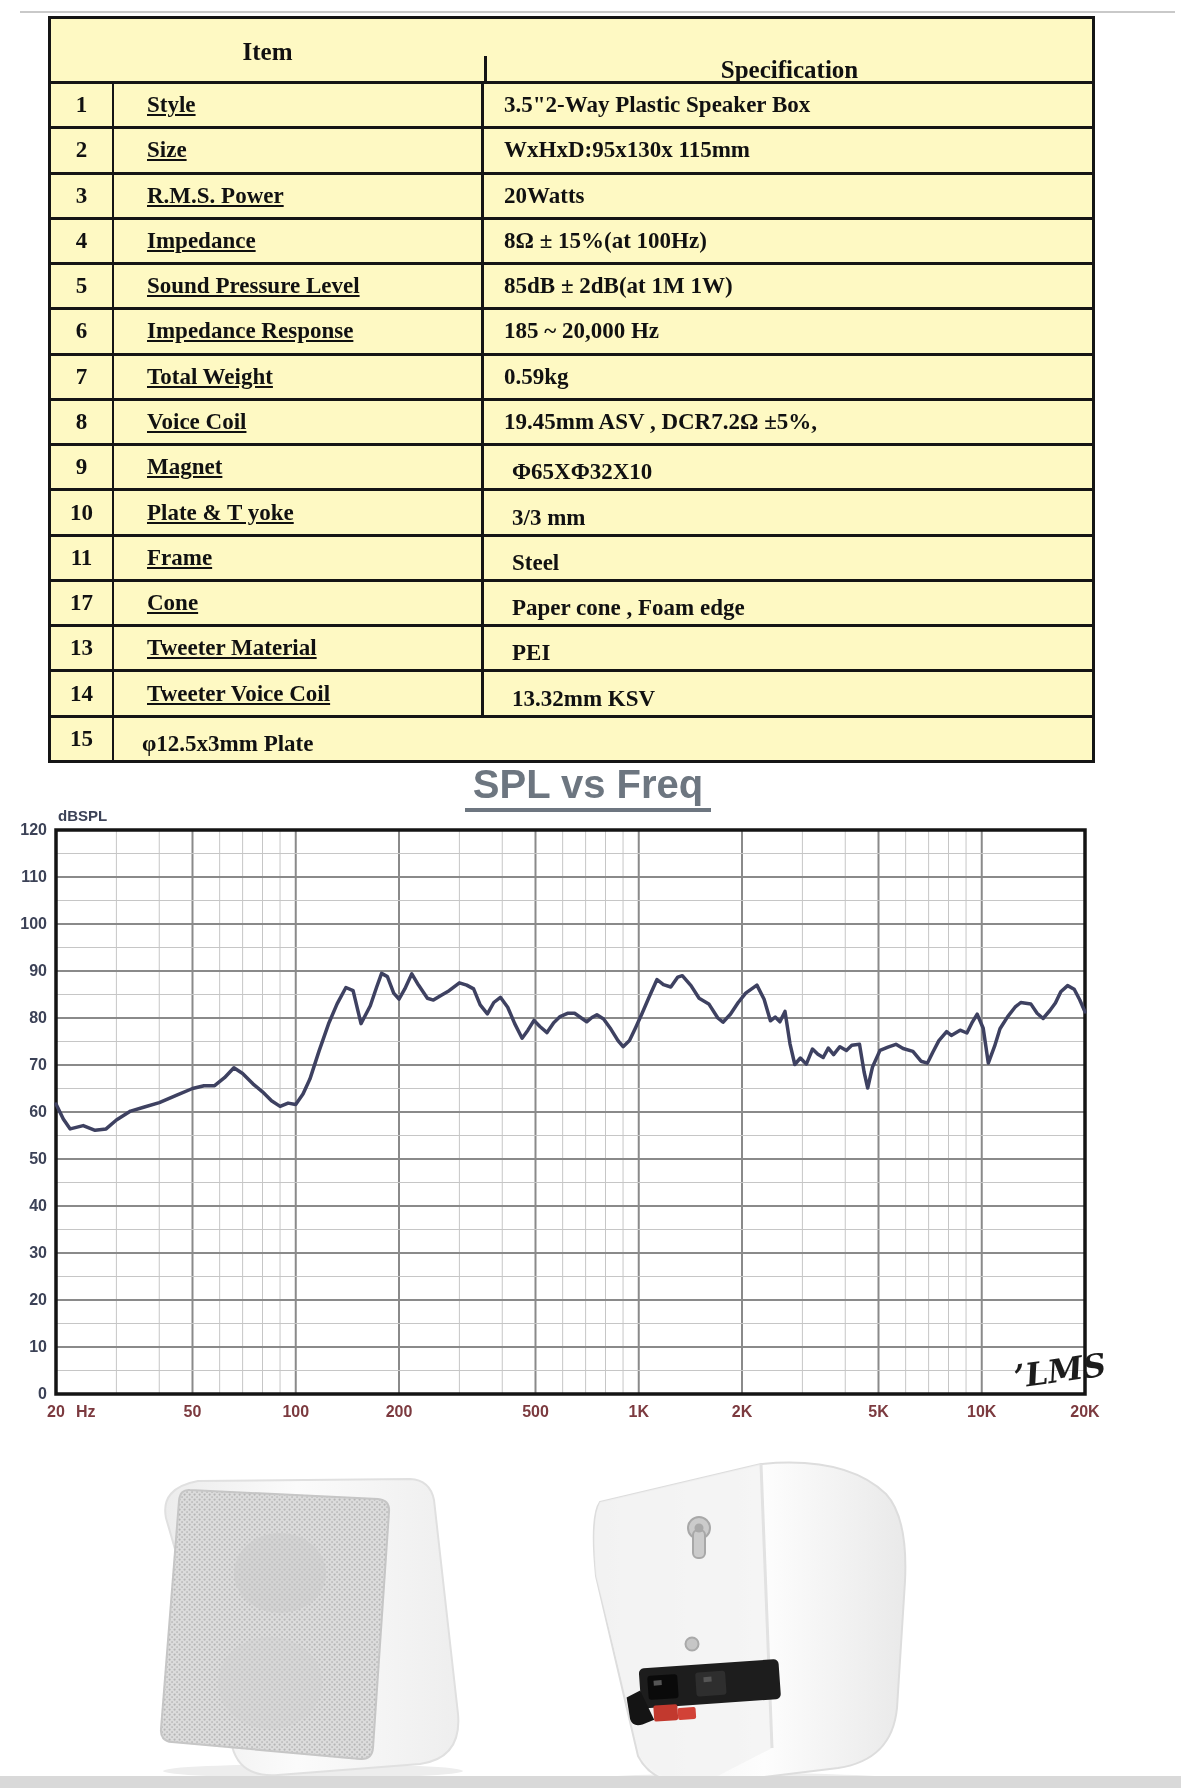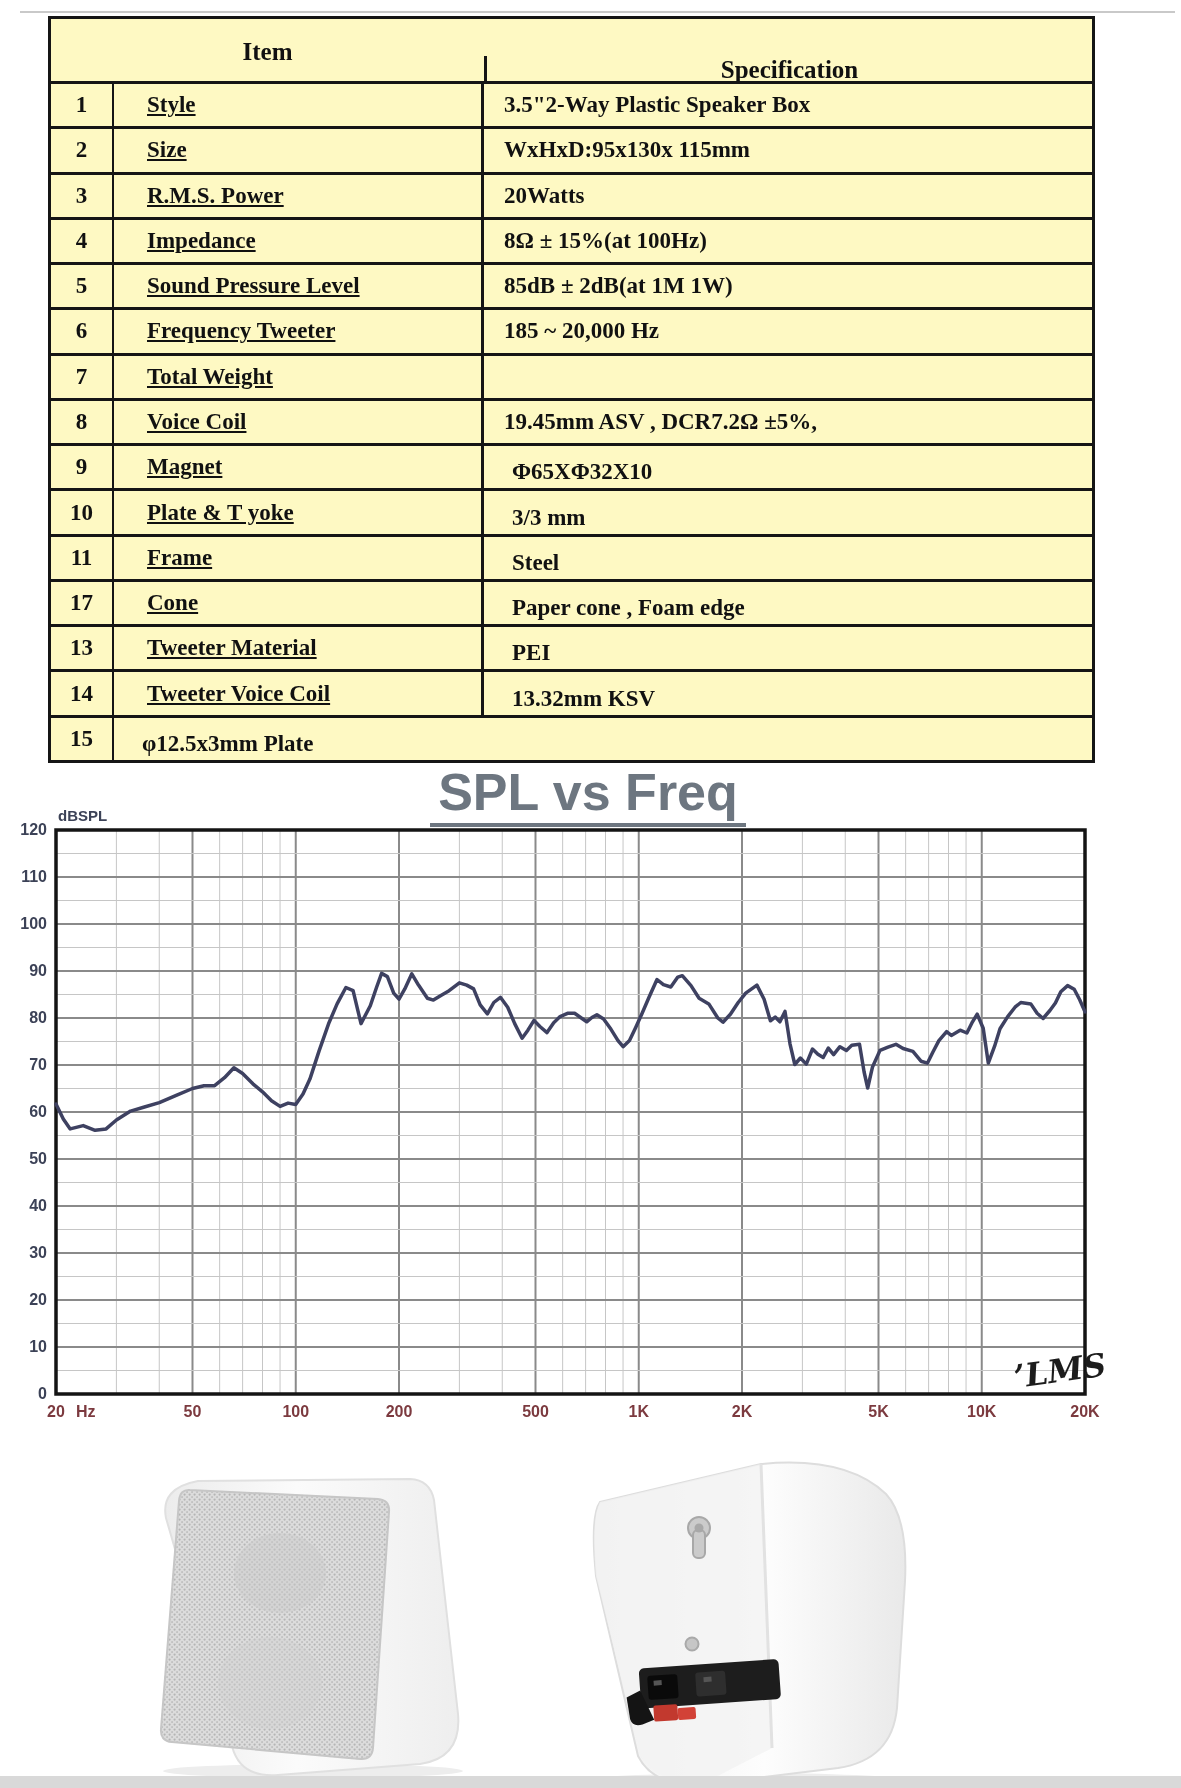--- a/index.html
+++ b/index.html
@@ -19,21 +19,21 @@
   .cno{border-right:2px solid #151515;display:flex;align-items:center;justify-content:center;
        font-weight:bold;font-size:23px;color:#111;}
   .citem{border-right:3px solid #151515;display:flex;align-items:center;padding-left:33px;
          font-weight:bold;font-size:23px;color:#111;text-decoration:underline;}
   .cspec{display:flex;align-items:center;padding-left:20px;font-weight:bold;font-size:23px;color:#111;}
   .low .cspec{align-items:flex-end;padding-bottom:3px;padding-left:28px;}
 
   
   .chart-title{position:absolute;left:0;top:762px;width:1176px;text-align:center;
                font-family:"Liberation Sans","DejaVu Sans",sans-serif;
-               font-weight:bold;font-size:52px;color:#6d7680;}
+               font-weight:bold;font-size:40px;color:#6d7680;}
   .chart-title span{border-bottom:4px solid #6d7680;padding:0 8px 2px 8px;}
 
   
   .ylab{font:bold 16px "Liberation Sans","DejaVu Sans",sans-serif;fill:#3c4257;}
   .yunit{font:bold 15px "Liberation Sans","DejaVu Sans",sans-serif;fill:#3c4257;}
   .xlab{font:bold 16px "Liberation Sans","DejaVu Sans",sans-serif;fill:#7c3a3f;}
   .lms{font:italic bold 32px "DejaVu Serif",serif;fill:#1c1c1c;}
   svg.overlay{position:absolute;left:0;top:0;pointer-events:none;}
   svg.photo{position:absolute;}
 </style>
@@ -70,26 +70,27 @@
         <div class="citem">Impedance</div>
         <div class="cspec">8Ω ± 15%(at 100Hz)</div>
       </div>
       <div class="trow">
         <div class="cno">5</div>
         <div class="citem">Sound Pressure Level</div>
         <div class="cspec">85dB ± 2dB(at 1M 1W)</div>
       </div>
       <div class="trow">
         <div class="cno">6</div>
-        <div class="citem">Frequency Tweeter</div>
+        <div class="citem">Impedance Response</div>
         <div class="cspec">185 ~ 20,000 Hz</div>
       </div>
       <div class="trow">
         <div class="cno">7</div>
         <div class="citem">Total Weight</div>
+        <div class="cspec">0.59kg</div>
       </div>
       <div class="trow">
         <div class="cno">8</div>
         <div class="citem">Voice Coil</div>
         <div class="cspec">19.45mm ASV ,  DCR7.2Ω ±5%,</div>
       </div>
       <div class="trow low">
         <div class="cno">9</div>
         <div class="citem">Magnet</div>
         <div class="cspec">Φ65XΦ32X10</div>

